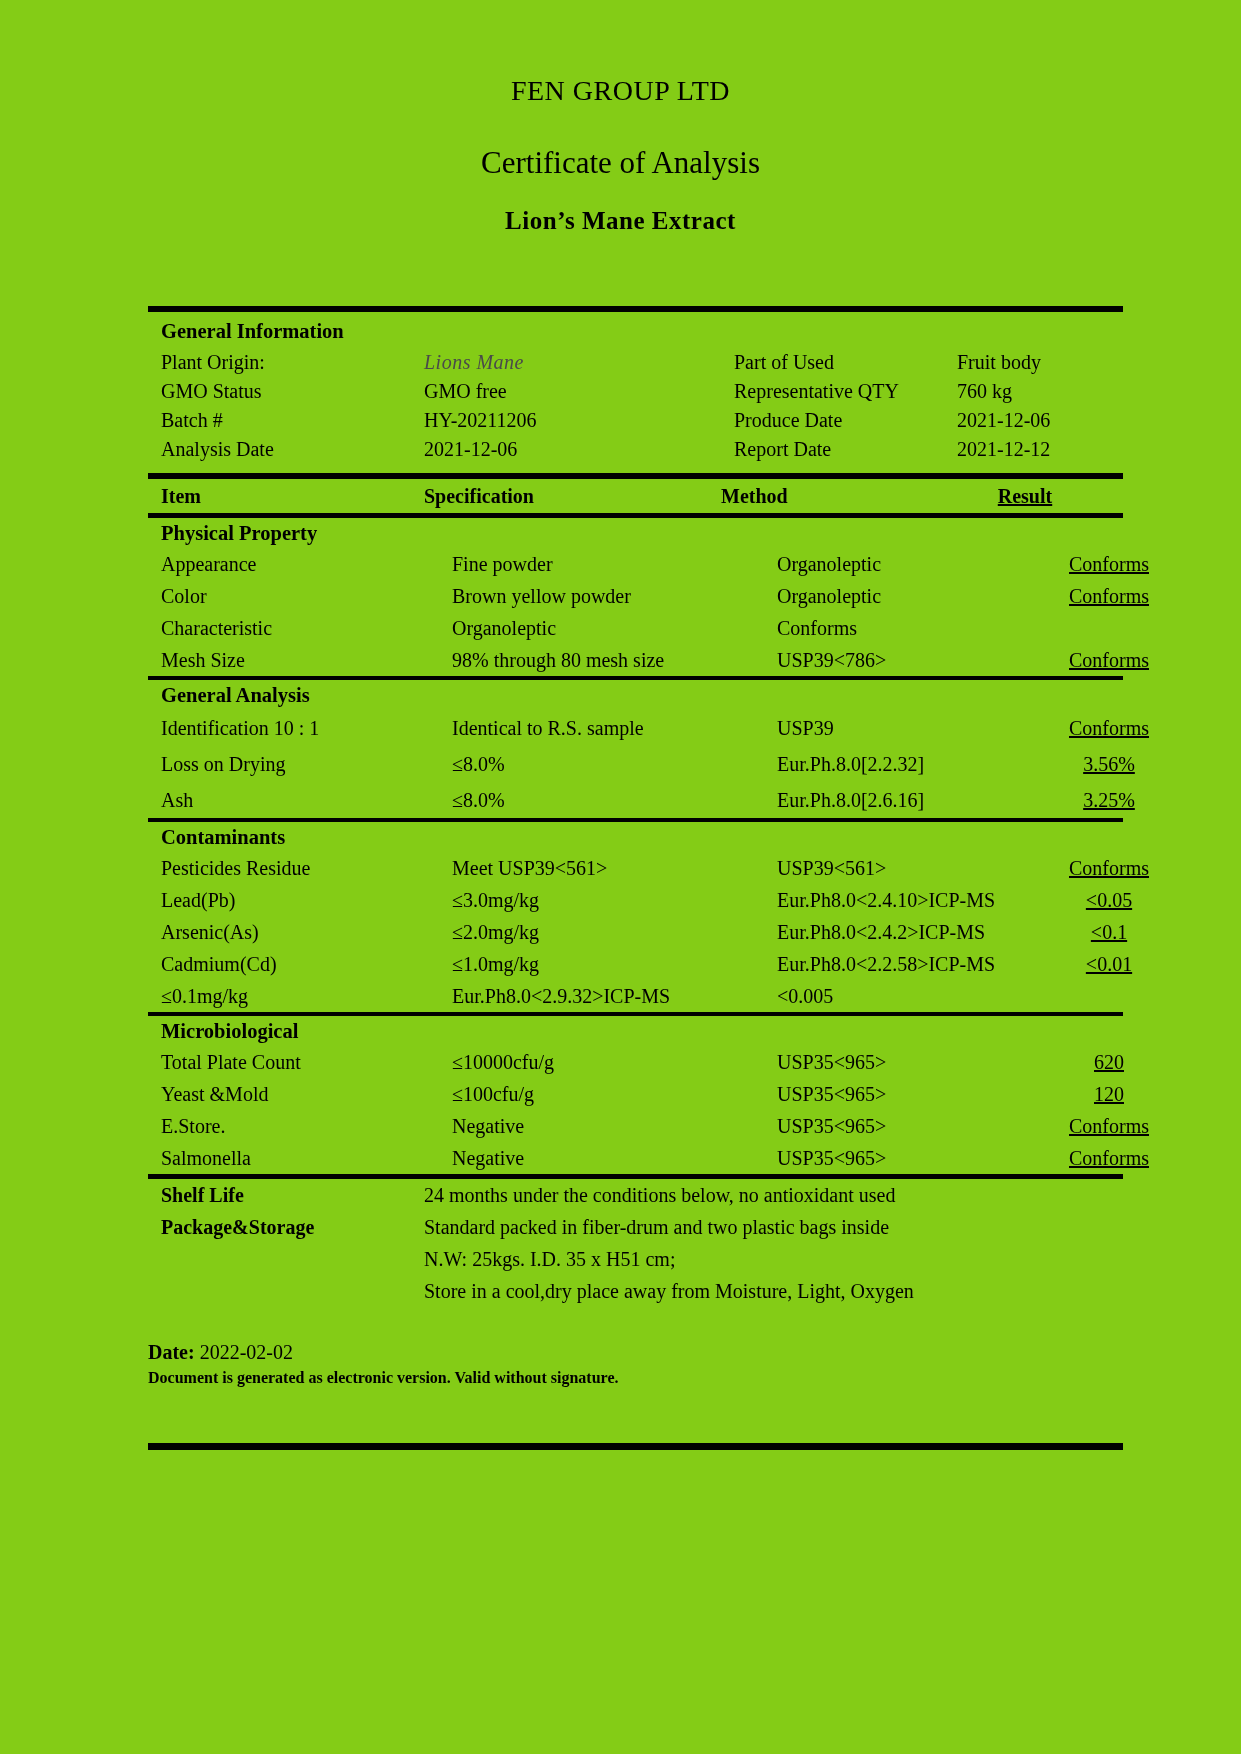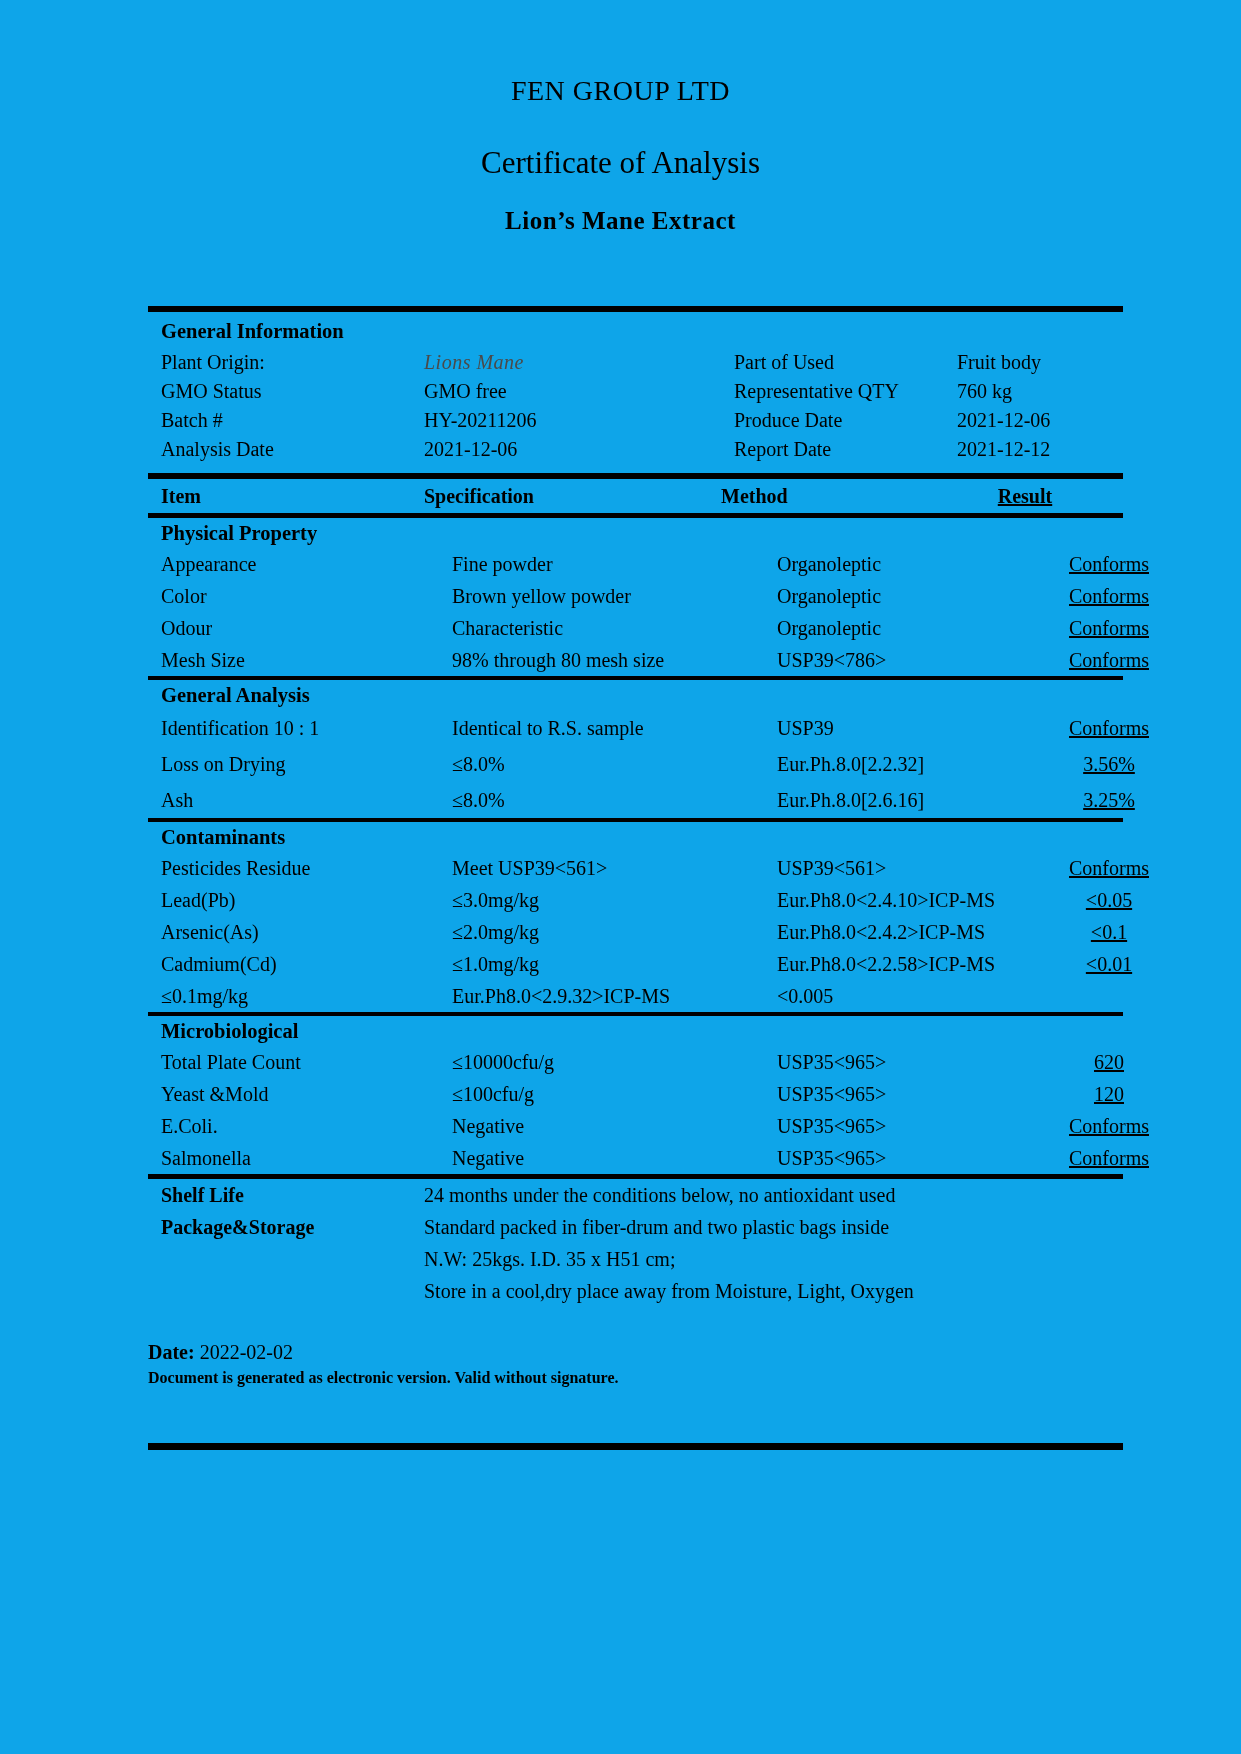--- a/index.html
+++ b/index.html
@@ -1,20 +1,20 @@
 <!DOCTYPE html>
 <html><head>
 <meta charset="utf-8">
 <style>
   html,body { margin:0; padding:0; background:#e8e8e8; }
   .page {
     position:relative;
     width:1241px; height:1754px;
     margin:0 auto;
-    background:#0ea5e9;
+    background:#84cc16;
     font-family:"Liberation Serif","DejaVu Serif",serif;
     color:#000;
     overflow:hidden;
   }
   .header { text-align:center; padding-top:74px; }
   .company { font-size:28px; line-height:34px; margin-bottom:38px; letter-spacing:0.5px; }
   .doc-title { font-size:31px; line-height:34px; font-weight:normal; margin-bottom:26px; }
   .product { font-size:25px; line-height:30px; font-weight:bold; letter-spacing:0.5px; }
 
   .content { margin-left:148px; width:975px; }
@@ -129,21 +129,20 @@
             <div>Organoleptic</div>
             <div>Conforms</div>
           </div>
           <div class="trow">
             <div>Color</div>
             <div>Brown yellow powder</div>
             <div>Organoleptic</div>
             <div>Conforms</div>
           </div>
           <div class="trow">
-            <div>Odour</div>
             <div>Characteristic</div>
             <div>Organoleptic</div>
             <div>Conforms</div>
           </div>
           <div class="trow">
             <div>Mesh Size</div>
             <div>98% through 80 mesh size</div>
             <div>USP39&lt;786&gt;</div>
             <div>Conforms</div>
           </div>
@@ -212,21 +211,21 @@
             <div>USP35&lt;965&gt;</div>
             <div>620</div>
           </div>
           <div class="trow">
             <div>Yeast &amp;Mold</div>
             <div>≤100cfu/g</div>
             <div>USP35&lt;965&gt;</div>
             <div>120</div>
           </div>
           <div class="trow">
-            <div>E.Coli.</div>
+            <div>E.Store.</div>
             <div>Negative</div>
             <div>USP35&lt;965&gt;</div>
             <div>Conforms</div>
           </div>
           <div class="trow">
             <div>Salmonella</div>
             <div>Negative</div>
             <div>USP35&lt;965&gt;</div>
             <div>Conforms</div>
           </div>

